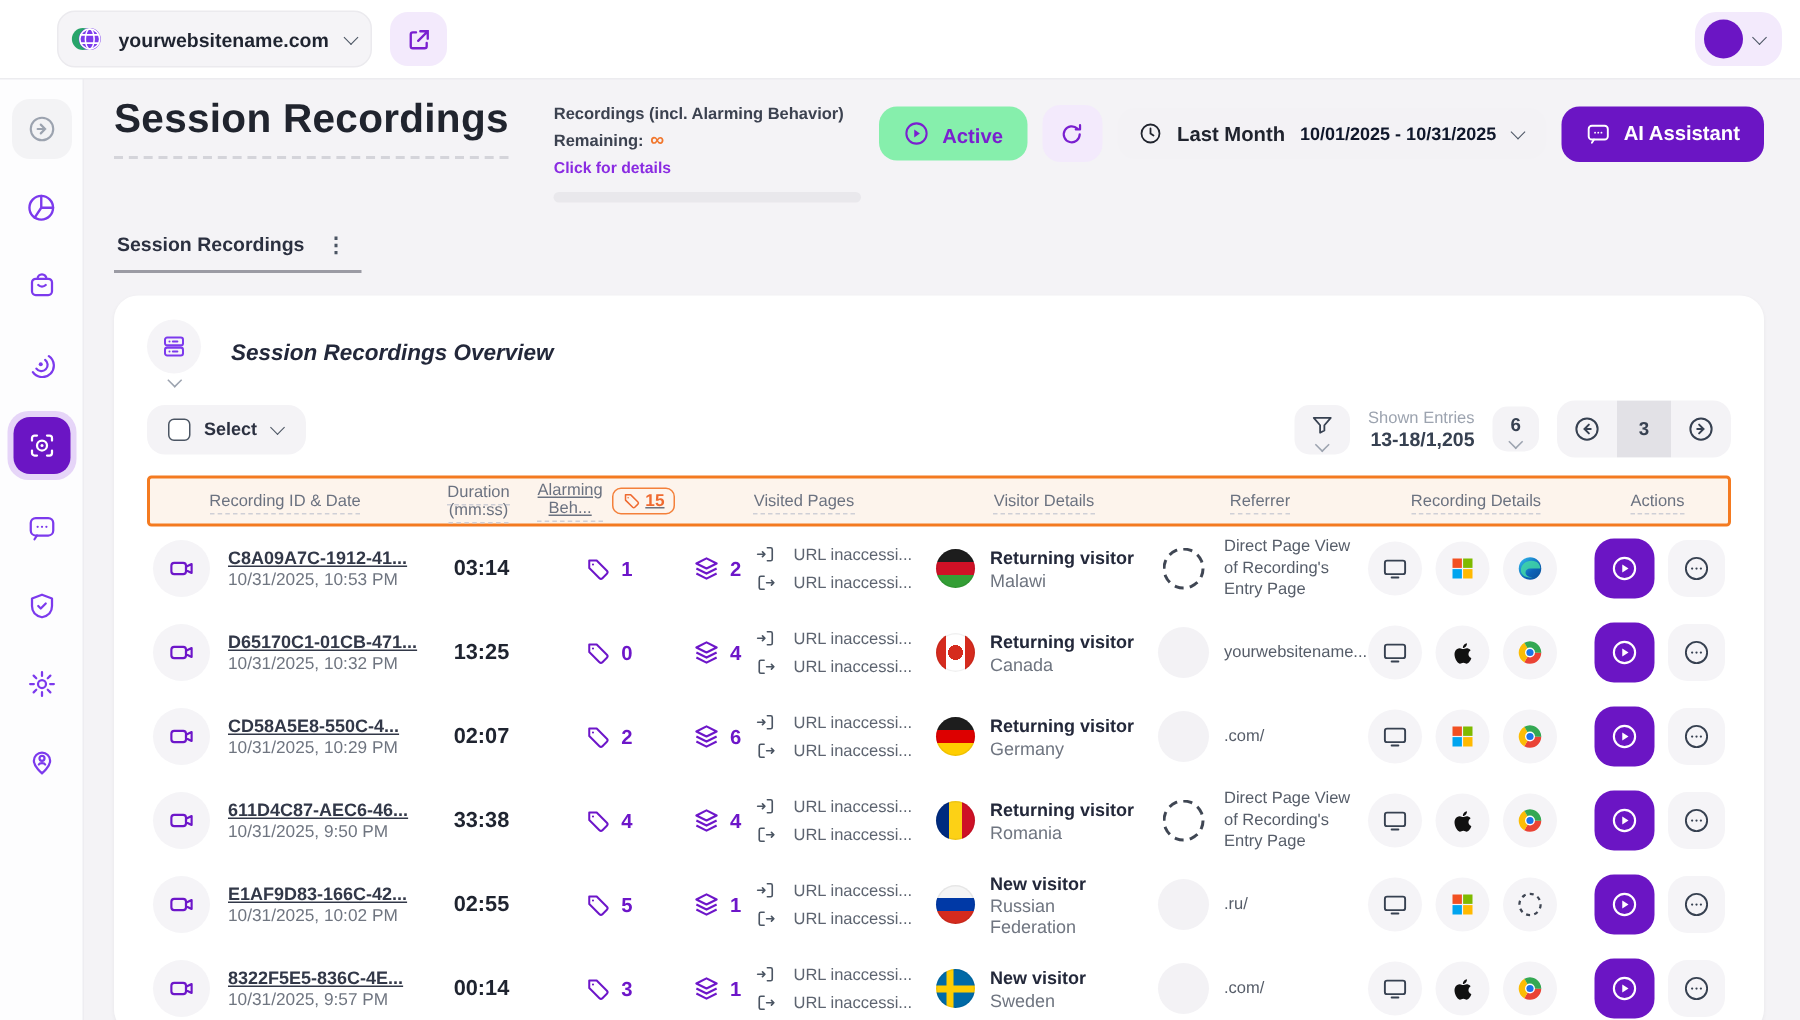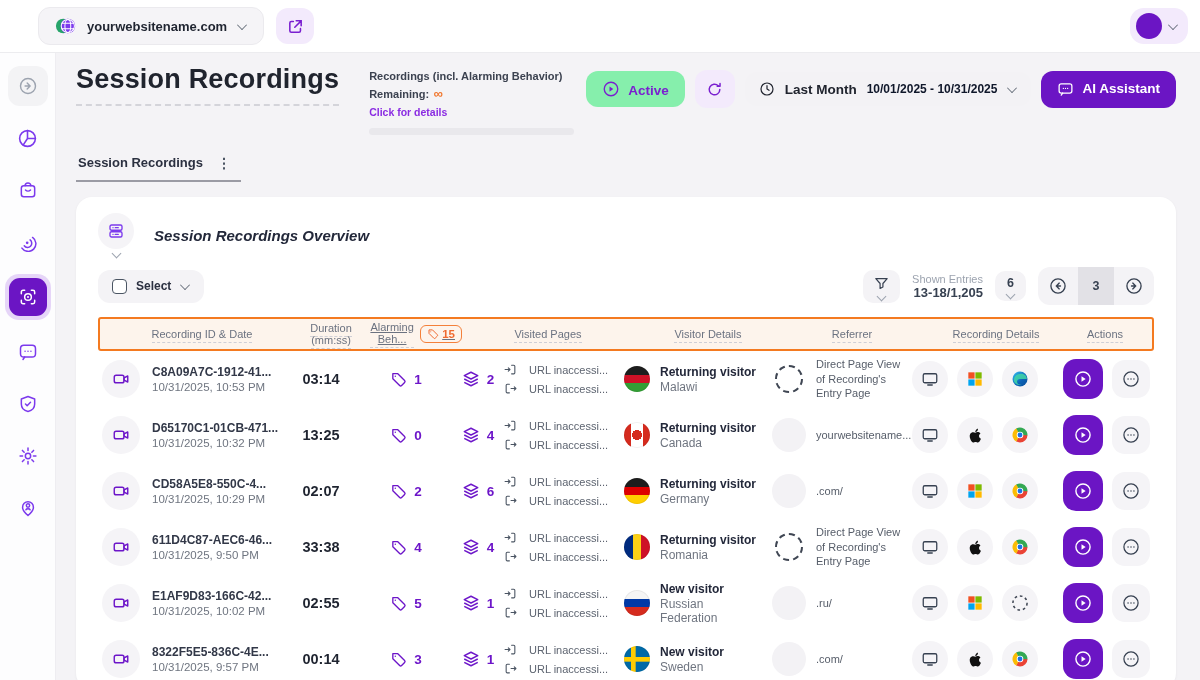--- a/index.html
+++ b/index.html
@@ -1,20 +1,20 @@
 <!DOCTYPE html>
 <html><head>
 <meta charset="utf-8">
 <style>
   * { margin:0; padding:0; box-sizing:border-box; }
   html,body { width:1200px; height:680px; font-family:"Liberation Sans", sans-serif; background:#f4f3f6; overflow:hidden; }
 
   
   .topbar { height:52px; background:#fff; display:flex; align-items:center; padding:0 14px 0 38px; position:relative; box-shadow:0 1px 0 #ececef; }
-  .site-pill { display:flex; align-items:center; gap:10px; background:#f5f4f7; border:1px solid #ebeaee; border-radius:12px; padding:7px 16px; min-width:200px; cursor:pointer; }
+  .site-pill { display:flex; align-items:center; gap:10px; background:#f5f4f7; border:1px solid #ebeaee; border-radius:12px; padding:7px 8px; min-width:200px; cursor:pointer; }
   .site-pill .site-name { font-size:13px; font-weight:700; color:#1f2430; }
   .chev { width:10px; height:10px; border-right:1.8px solid #4b5563; border-bottom:1.8px solid #4b5563; transform:rotate(45deg) scale(.7); display:inline-block; margin-top:-3px; }
   .ext-btn { margin-left:12px; width:38px; height:36px; border:none; border-radius:12px; background:#f3eafc; display:flex; align-items:center; justify-content:center; cursor:pointer; }
   .avatar-pill { position:absolute; right:12px; top:8px; display:flex; align-items:center; gap:6px; background:#f3eafc; border-radius:14px; padding:5px 10px 5px 6px; cursor:pointer; }
   .avatar-circle { width:26px; height:26px; border-radius:50%; background:#6b15c4; }
 
   
   .shell { display:flex; height:628px; }
   .sidebar { width:56px; background:#fdfdfe; border-right:1px solid #eeedf1; display:flex; flex-direction:column; align-items:center; padding-top:14px; gap:12px; }
   .side-item { width:40px; height:40px; border-radius:12px; display:flex; align-items:center; justify-content:center; cursor:pointer; }
@@ -65,32 +65,32 @@
   .shown-label { font-size:11px; color:#9ca3af; }
   .shown-value { font-size:13px; font-weight:600; color:#374151; }
   .pagesize-pill { display:flex; flex-direction:column; align-items:center; background:#f4f3f6; border-radius:10px; padding:5px 12px 3px; cursor:pointer; }
   .pagesize-num { font-size:12.5px; font-weight:600; color:#374151; }
   .pager { display:flex; align-items:center; background:#f4f3f6; border-radius:12px; overflow:hidden; }
   .pager-btn { width:40px; height:38px; background:transparent; border:none; display:flex; align-items:center; justify-content:center; cursor:pointer; }
   .pager-page { width:36px; height:38px; background:#e2e1e6; display:flex; align-items:center; justify-content:center; font-size:12.5px; font-weight:600; color:#374151; cursor:pointer; }
 
   
   .grid-cols { display:grid; grid-template-columns:180px 78px 92px 52px 120px 148px 140px 148px 1fr; align-items:center; }
-  .thead { margin-top:12px; background:#fdf4ec; border:2px solid #f47a20; border-radius:3px; height:34px; padding:0 12px; }
+  .thead { margin-top:12px; background:#fdf4ec; border:2px solid #f47a20; border-radius:3px; height:34px; padding:0 0; }
   .th { font-size:11px; color:#6b7280; text-align:center; }
   .th span.lbl { border-bottom:1px dashed #cfcfd6; padding-bottom:2px; }
   .th-visited { grid-column:4 / span 2; }
   .th-alarm { display:flex; align-items:center; justify-content:center; gap:6px;text-decoration:underline; }
   .alarm-badge { display:flex; align-items:center; gap:3px; border:1.5px solid #f4803a; border-radius:6px; padding:2px 6px; color:#ef6a30; font-size:11.5px; font-weight:600; background:#fdf4ec; }
 
   .tbody { }
   .trow { height:56px; padding:0 4px; }
   .cell-id { display:flex; align-items:center; gap:12px; }
   .cam-circle { width:38px; height:38px; min-width:38px; border-radius:50%; background:#f5f4f7; display:flex; align-items:center; justify-content:center; }
-  .rid { font-size:12px; font-weight:600; color:#323848; }
+  .rid { font-size:12px; font-weight:600; color:#323848;text-decoration:underline; }
   .rdate { font-size:11.5px; color:#6f7580; margin-top:2px; }
   .cell-dur { font-size:14.5px; font-weight:600; color:#1f2430; text-align:center; }
   .cell-alarm, .cell-pages { display:flex; align-items:center; justify-content:center; gap:7px; font-size:13.5px; font-weight:600; color:#6d16c9; }
   .cell-urls { display:flex; flex-direction:column; gap:6px; }
   .url-line { display:flex; align-items:center; gap:12px; font-size:11px; color:#5d6470; }
   .cell-visitor { display:flex; align-items:center; gap:10px; }
   .flag { width:26px; height:26px; min-width:26px; border-radius:50%; box-shadow:inset 0 0 0 1px rgba(0,0,0,.06); background-repeat:no-repeat; }
   .vtype { font-size:12px; font-weight:700; color:#23283a; }
   .vcountry { font-size:12px; color:#6f7580; margin-top:1px; max-width:92px; }
   .cell-referrer { display:flex; align-items:center; gap:10px; }

